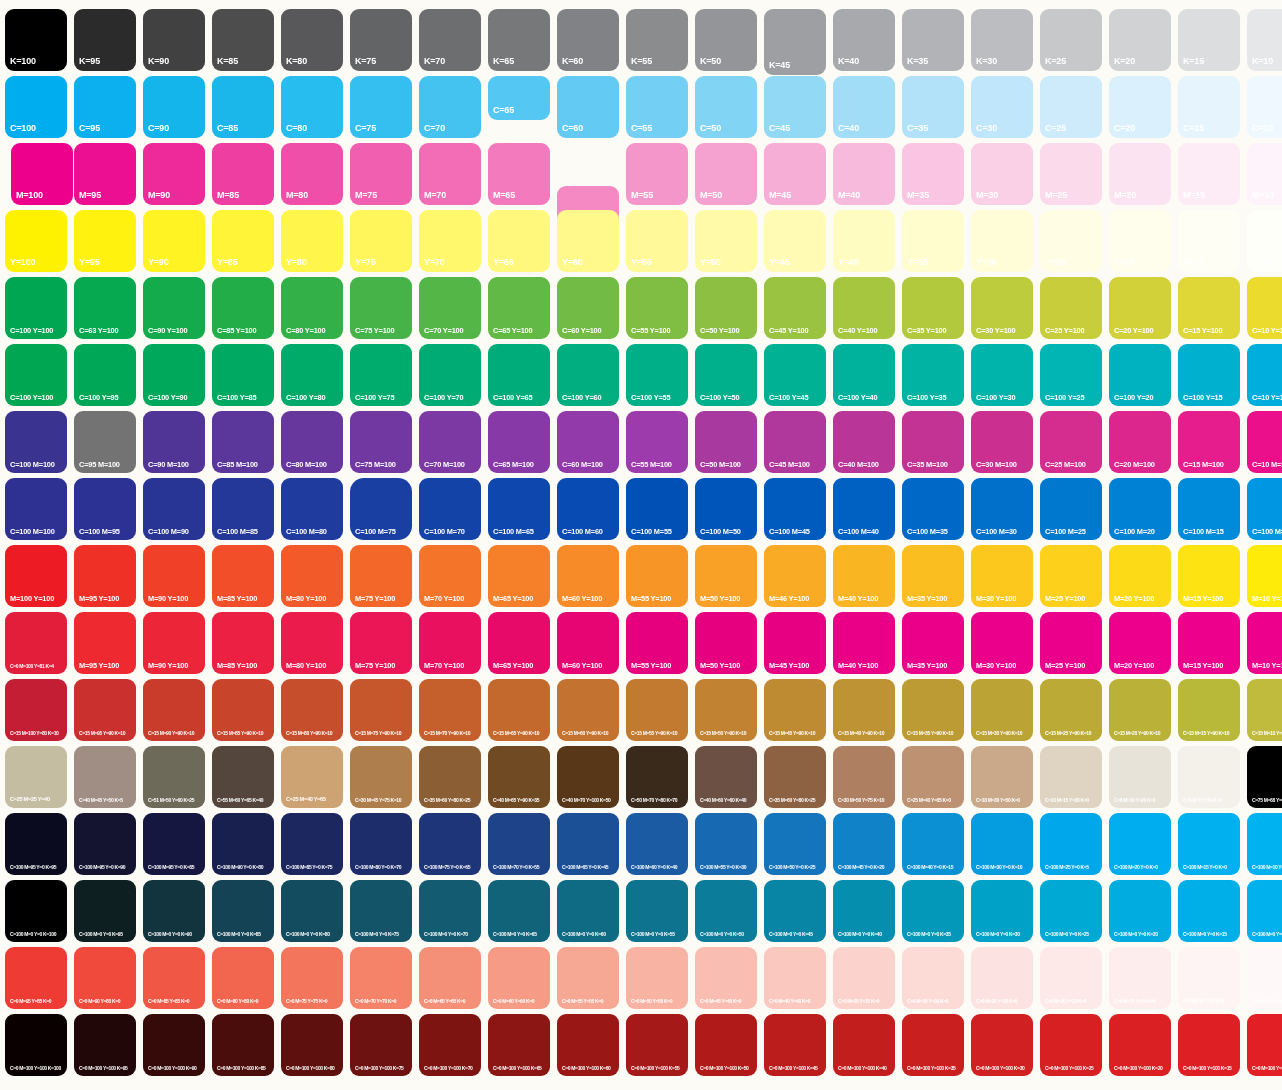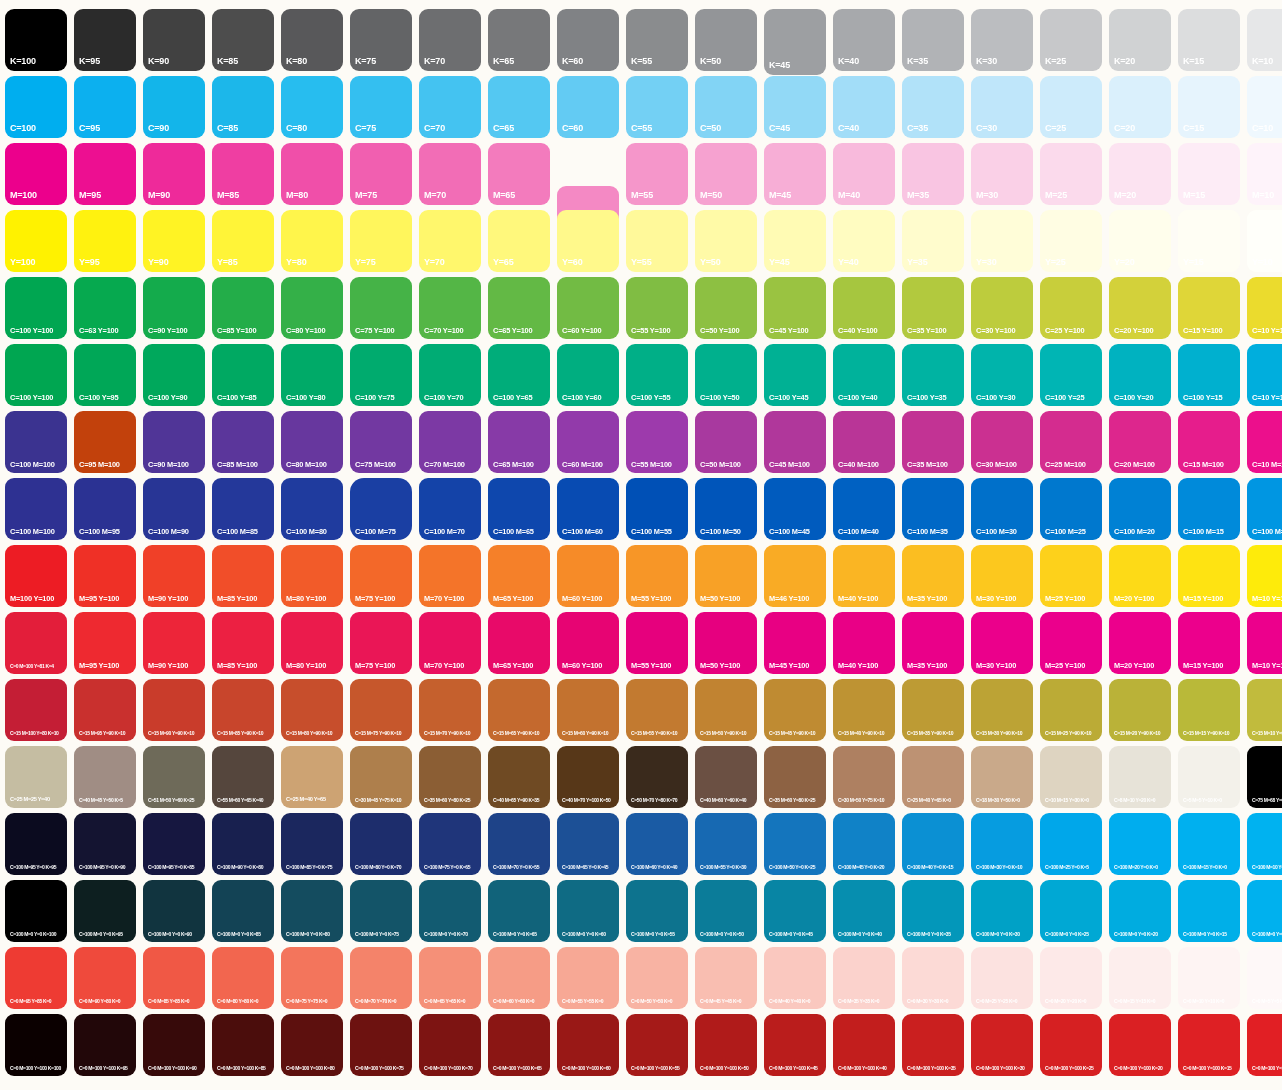--- a/index.html
+++ b/index.html
@@ -114,21 +114,21 @@
     </div>
     <div class="swatch" title="C=80" style="left: 281px; top: 76px; width: 62px; height: 62px; background: rgb(39, 189, 239);">
       <span class="lbl s1" style="color: rgb(255, 255, 255);">C=80</span>
     </div>
     <div class="swatch" title="C=75" style="left: 350px; top: 76px; width: 62px; height: 62px; background: rgb(52, 191, 240);">
       <span class="lbl s1" style="color: rgb(255, 255, 255);">C=75</span>
     </div>
     <div class="swatch" title="C=70" style="left: 419px; top: 76px; width: 62px; height: 62px; background: rgb(68, 195, 241);">
       <span class="lbl s1" style="color: rgb(255, 255, 255);">C=70</span>
     </div>
-    <div class="swatch" title="C=65" style="left: 488px; top: 76px; width: 62px; height: 62px; background: rgb(84, 200, 242);">
+    <div class="swatch" title="C=65" style="left: 488px; top: 76px; width: 62px; height: 44px; background: rgb(84, 200, 242);">
       <span class="lbl s1" style="color: rgb(255, 255, 255);">C=65</span>
     </div>
     <div class="swatch" title="C=60" style="left: 557px; top: 76px; width: 62px; height: 62px; background: rgb(99, 203, 243);">
       <span class="lbl s1" style="color: rgb(255, 255, 255);">C=60</span>
     </div>
     <div class="swatch" title="C=55" style="left: 626px; top: 76px; width: 62px; height: 62px; background: rgb(115, 208, 244);">
       <span class="lbl s1" style="color: rgb(255, 255, 255);">C=55</span>
     </div>
     <div class="swatch" title="C=50" style="left: 695px; top: 76px; width: 62px; height: 62px; background: rgb(130, 212, 245);">
       <span class="lbl s1" style="color: rgb(255, 255, 255);">C=50</span>
@@ -150,21 +150,21 @@
     </div>
     <div class="swatch" title="C=20" style="left: 1109px; top: 76px; width: 62px; height: 62px; background: rgb(218, 240, 252);">
       <span class="lbl s1" style="color: rgb(255, 255, 255);">C=20</span>
     </div>
     <div class="swatch" title="C=15" style="left: 1178px; top: 76px; width: 62px; height: 62px; background: rgb(230, 244, 253);">
       <span class="lbl s1" style="color: rgb(255, 255, 255);">C=15</span>
     </div>
     <div class="swatch" title="C=10" style="left: 1247px; top: 76px; width: 62px; height: 62px; background: rgb(239, 248, 254);">
       <span class="lbl s1" style="color: rgb(255, 255, 255);">C=10</span>
     </div>
-    <div class="swatch" title="M=100" style="left: 5px; top: 143px; width: 62px; height: 62px; background: rgb(236, 0, 140);">
+    <div class="swatch" title="M=100" style="left: 11px; top: 143px; width: 62px; height: 62px; background: rgb(236, 0, 140);">
       <span class="lbl s1" style="color: rgb(255, 255, 255);">M=100</span>
     </div>
     <div class="swatch" title="M=95" style="left: 74px; top: 143px; width: 62px; height: 62px; background: rgb(237, 15, 145);">
       <span class="lbl s1" style="color: rgb(255, 255, 255);">M=95</span>
     </div>
     <div class="swatch" title="M=90" style="left: 143px; top: 143px; width: 62px; height: 62px; background: rgb(238, 42, 154);">
       <span class="lbl s1" style="color: rgb(255, 255, 255);">M=90</span>
     </div>
     <div class="swatch" title="M=85" style="left: 212px; top: 143px; width: 62px; height: 62px; background: rgb(239, 62, 162);">
       <span class="lbl s1" style="color: rgb(255, 255, 255);">M=85</span>
@@ -381,21 +381,21 @@
     </div>
     <div class="swatch" title="C=100 Y=15" style="left: 1178px; top: 344px; width: 62px; height: 62px; background: rgb(0, 176, 207);">
       <span class="lbl s2" style="color: rgb(255, 255, 255);">C=100 Y=15</span>
     </div>
     <div class="swatch" title="C=10 Y=10" style="left: 1247px; top: 344px; width: 62px; height: 62px; background: rgb(0, 174, 221);">
       <span class="lbl s2" style="color: rgb(255, 255, 255);">C=10 Y=10</span>
     </div>
     <div class="swatch" title="C=100 M=100" style="left: 5px; top: 411px; width: 62px; height: 62px; background: rgb(59, 51, 144);">
       <span class="lbl s2" style="color: rgb(255, 255, 255);">C=100 M=100</span>
     </div>
-    <div class="swatch" title="C=95 M=100" style="left: 74px; top: 411px; width: 62px; height: 62px; background: #c2410c;">
+    <div class="swatch" title="C=95 M=100" style="left: 74px; top: 411px; width: 62px; height: 62px; background: #737373;">
       <span class="lbl s2" style="color: rgb(255, 255, 255);">C=95 M=100</span>
     </div>
     <div class="swatch" title="C=90 M=100" style="left: 143px; top: 411px; width: 62px; height: 62px; background: rgb(80, 53, 151);">
       <span class="lbl s2" style="color: rgb(255, 255, 255);">C=90 M=100</span>
     </div>
     <div class="swatch" title="C=85 M=100" style="left: 212px; top: 411px; width: 62px; height: 62px; background: rgb(91, 54, 155);">
       <span class="lbl s2" style="color: rgb(255, 255, 255);">C=85 M=100</span>
     </div>
     <div class="swatch" title="C=80 M=100" style="left: 281px; top: 411px; width: 62px; height: 62px; background: rgb(103, 55, 158);">
       <span class="lbl s2" style="color: rgb(255, 255, 255);">C=80 M=100</span>

